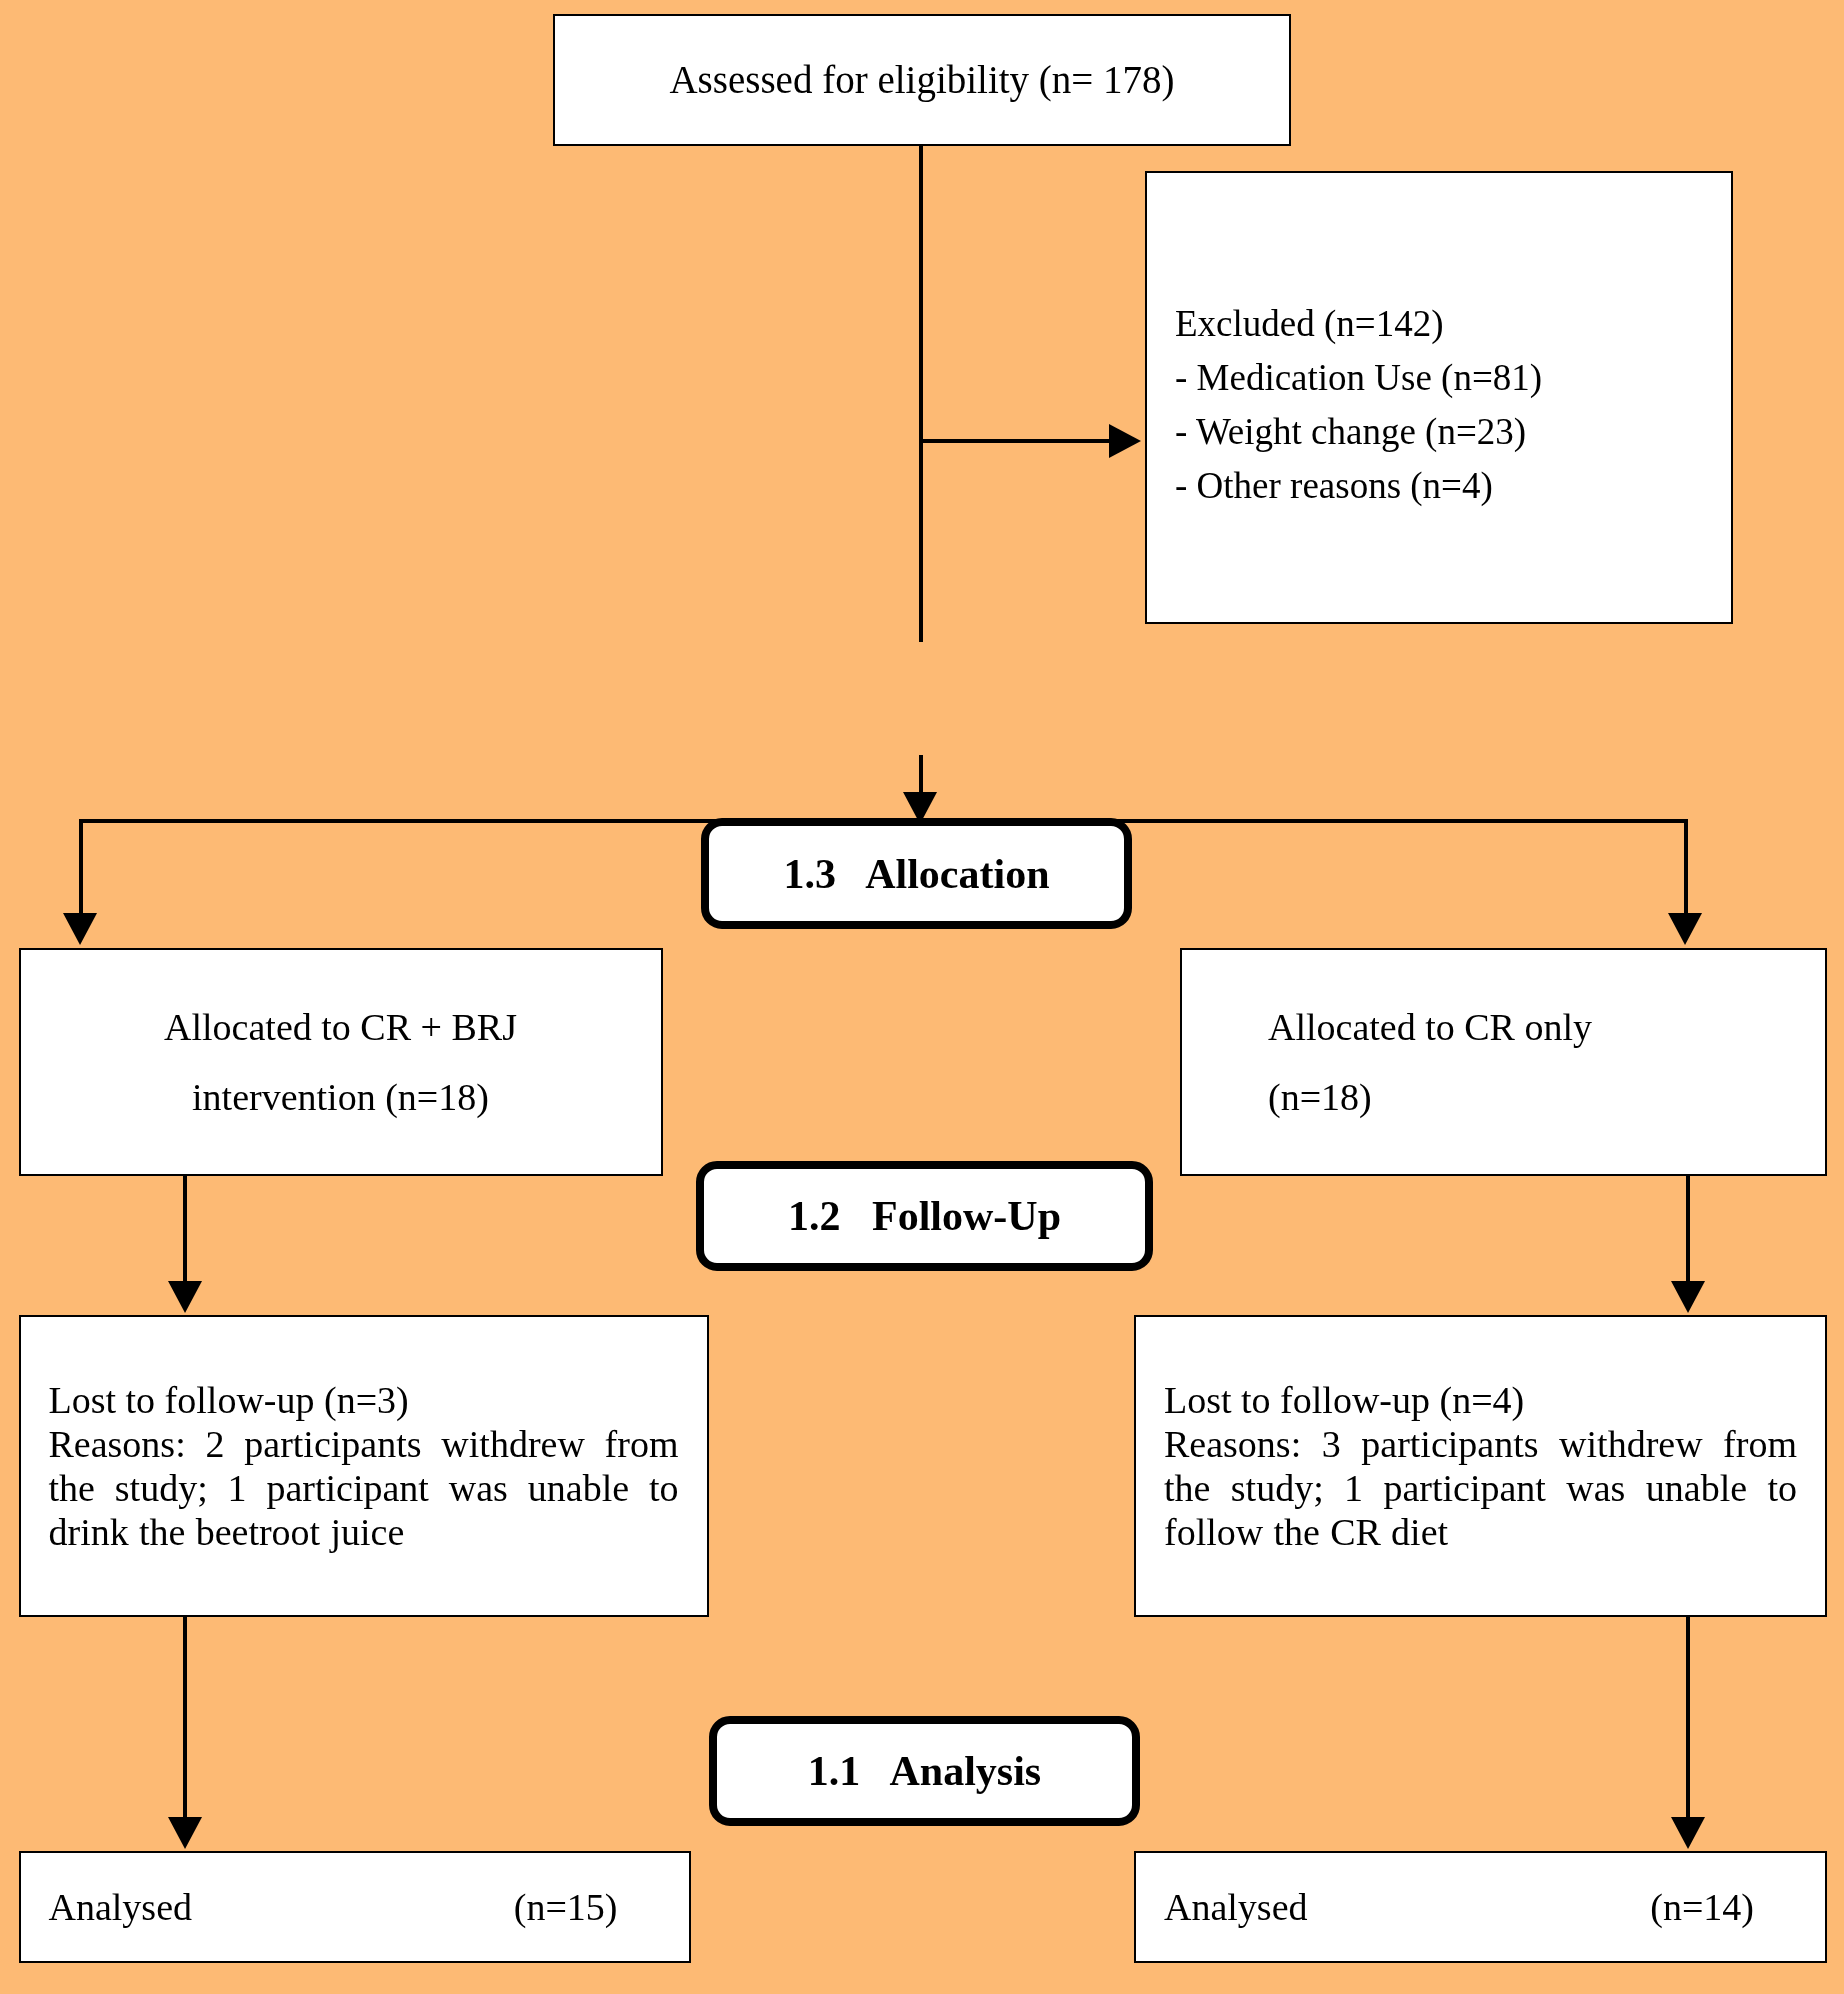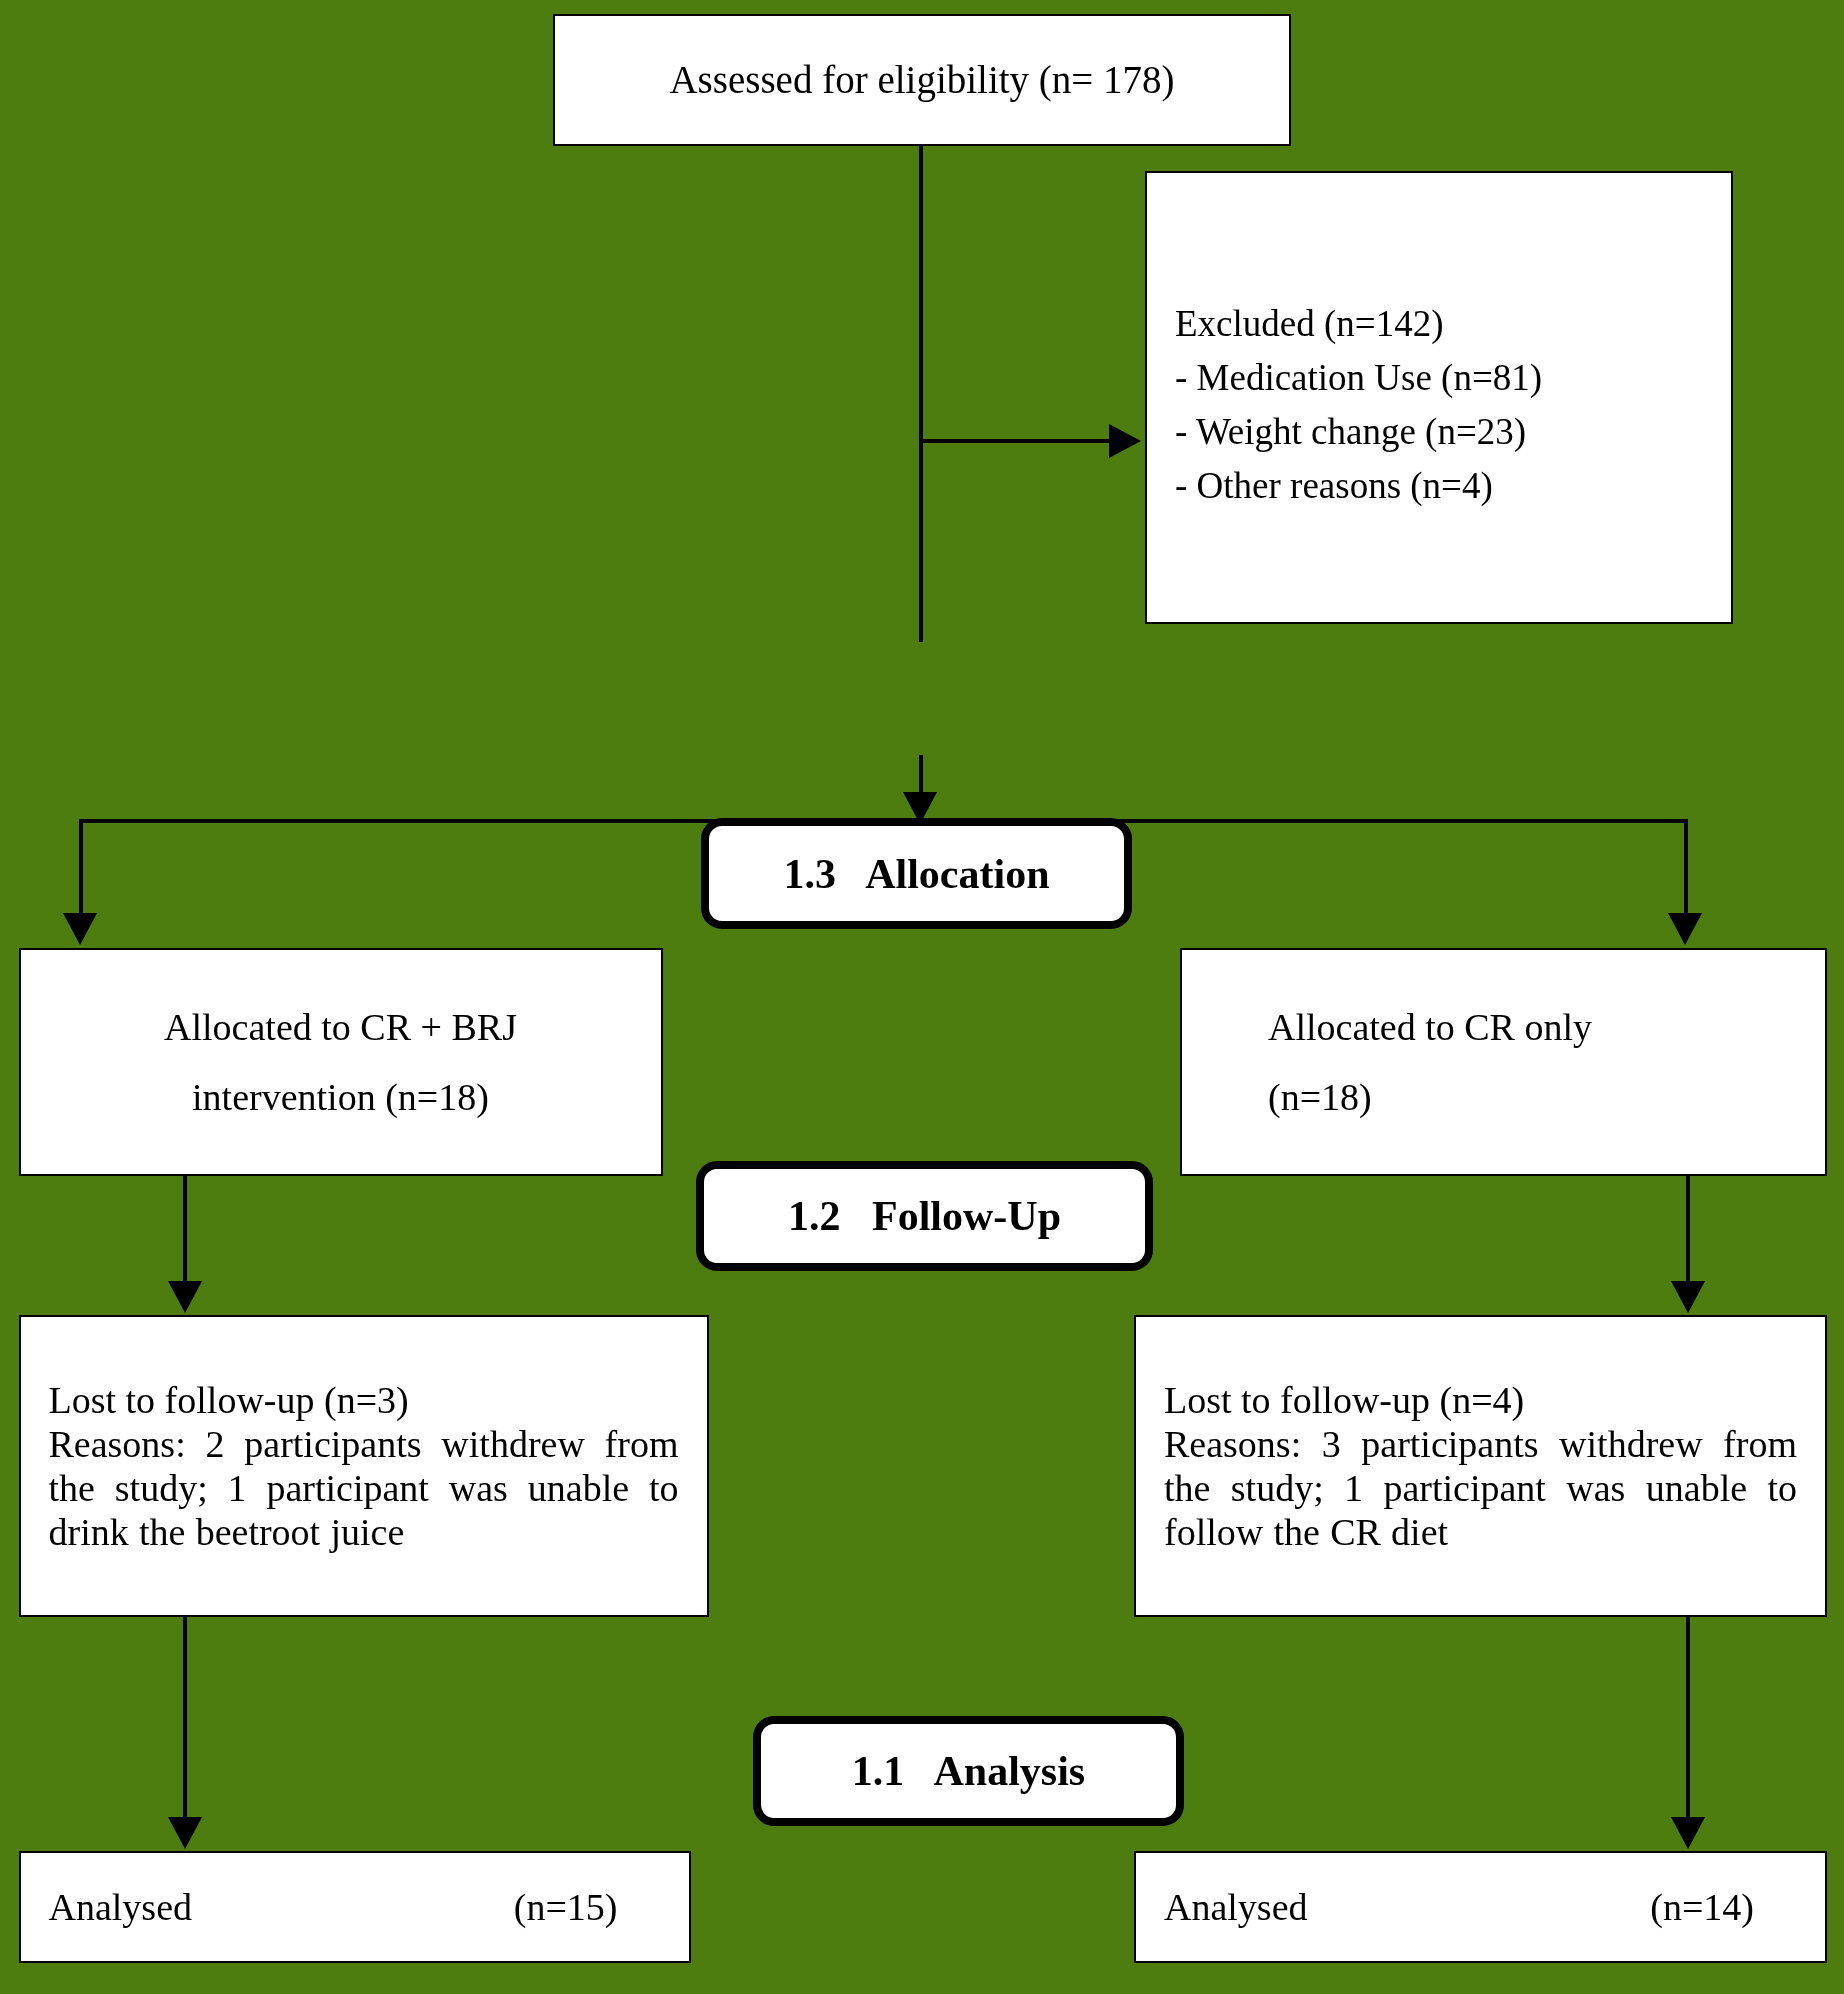--- a/index.html
+++ b/index.html
@@ -8,21 +8,21 @@
     background: #ffffff;
   }
   body {
     font-family: "Liberation Serif", "DejaVu Serif", serif;
     color: #000000;
   }
   #flow-root {
     position: relative;
     width: 1845px;
     height: 1995px;
-    background: #4d7c0f;
+    background: #fdba74;
     overflow: hidden;
   }
   .node {
     position: absolute;
     box-sizing: border-box;
     background: #ffffff;
     border: 2.5px solid #000000;
     display: flex;
     flex-direction: column;
     justify-content: center;
@@ -173,21 +173,20 @@
     width: 457px;
     height: 110px;
     font-size: 42px;
   }
   #banner-analysis {
     left: 709px;
     top: 1716px;
     width: 431px;
     height: 110px;
     font-size: 42px;
-    margin-left: 44px;
   }
 
   
   .vline {
     position: absolute;
     width: 4.3px;
     background: #000000;
   }
   .hline {
     position: absolute;

